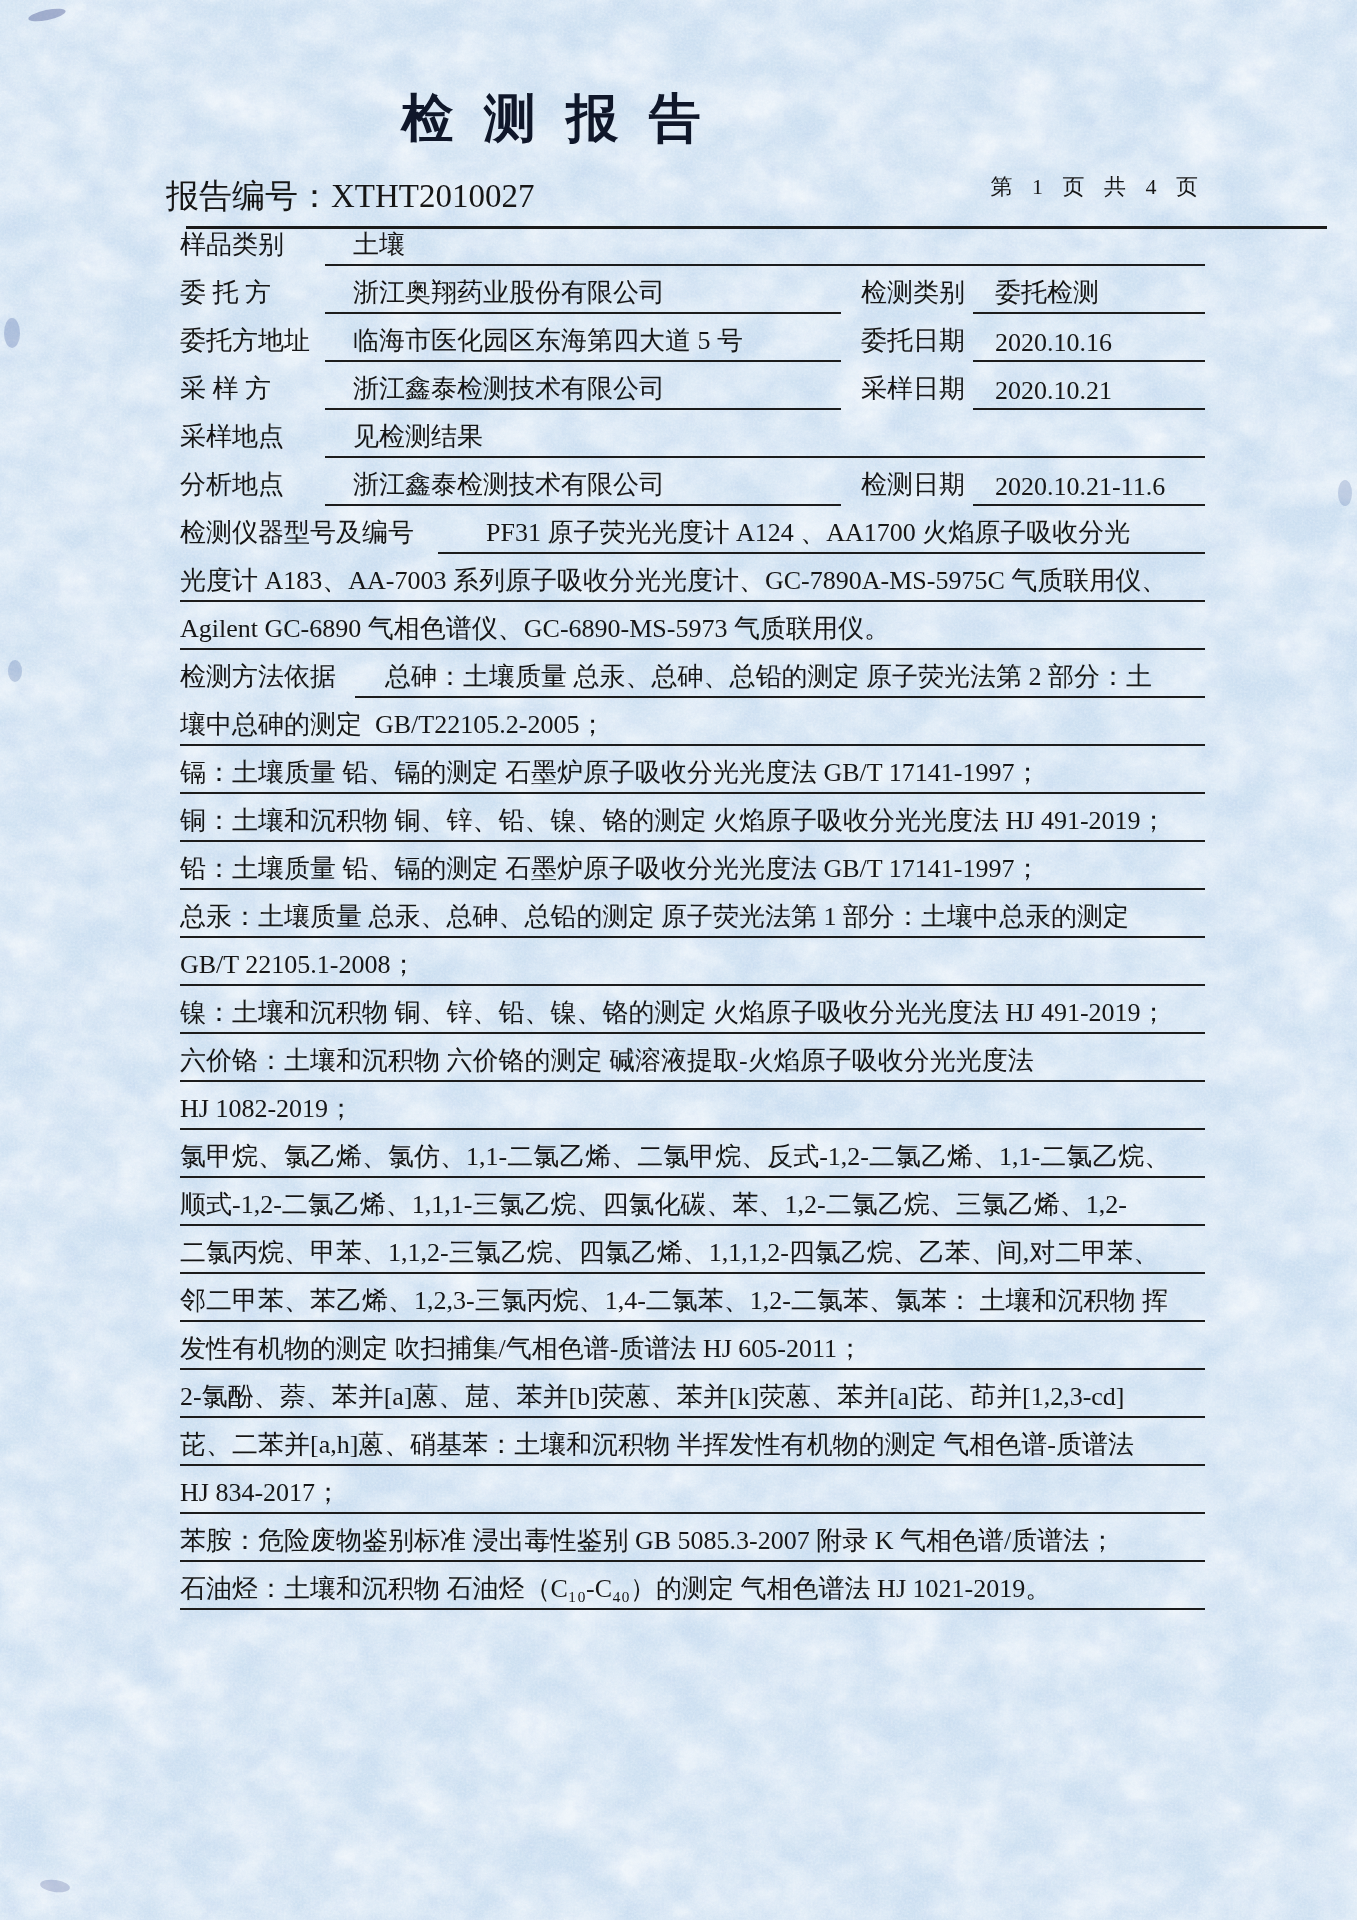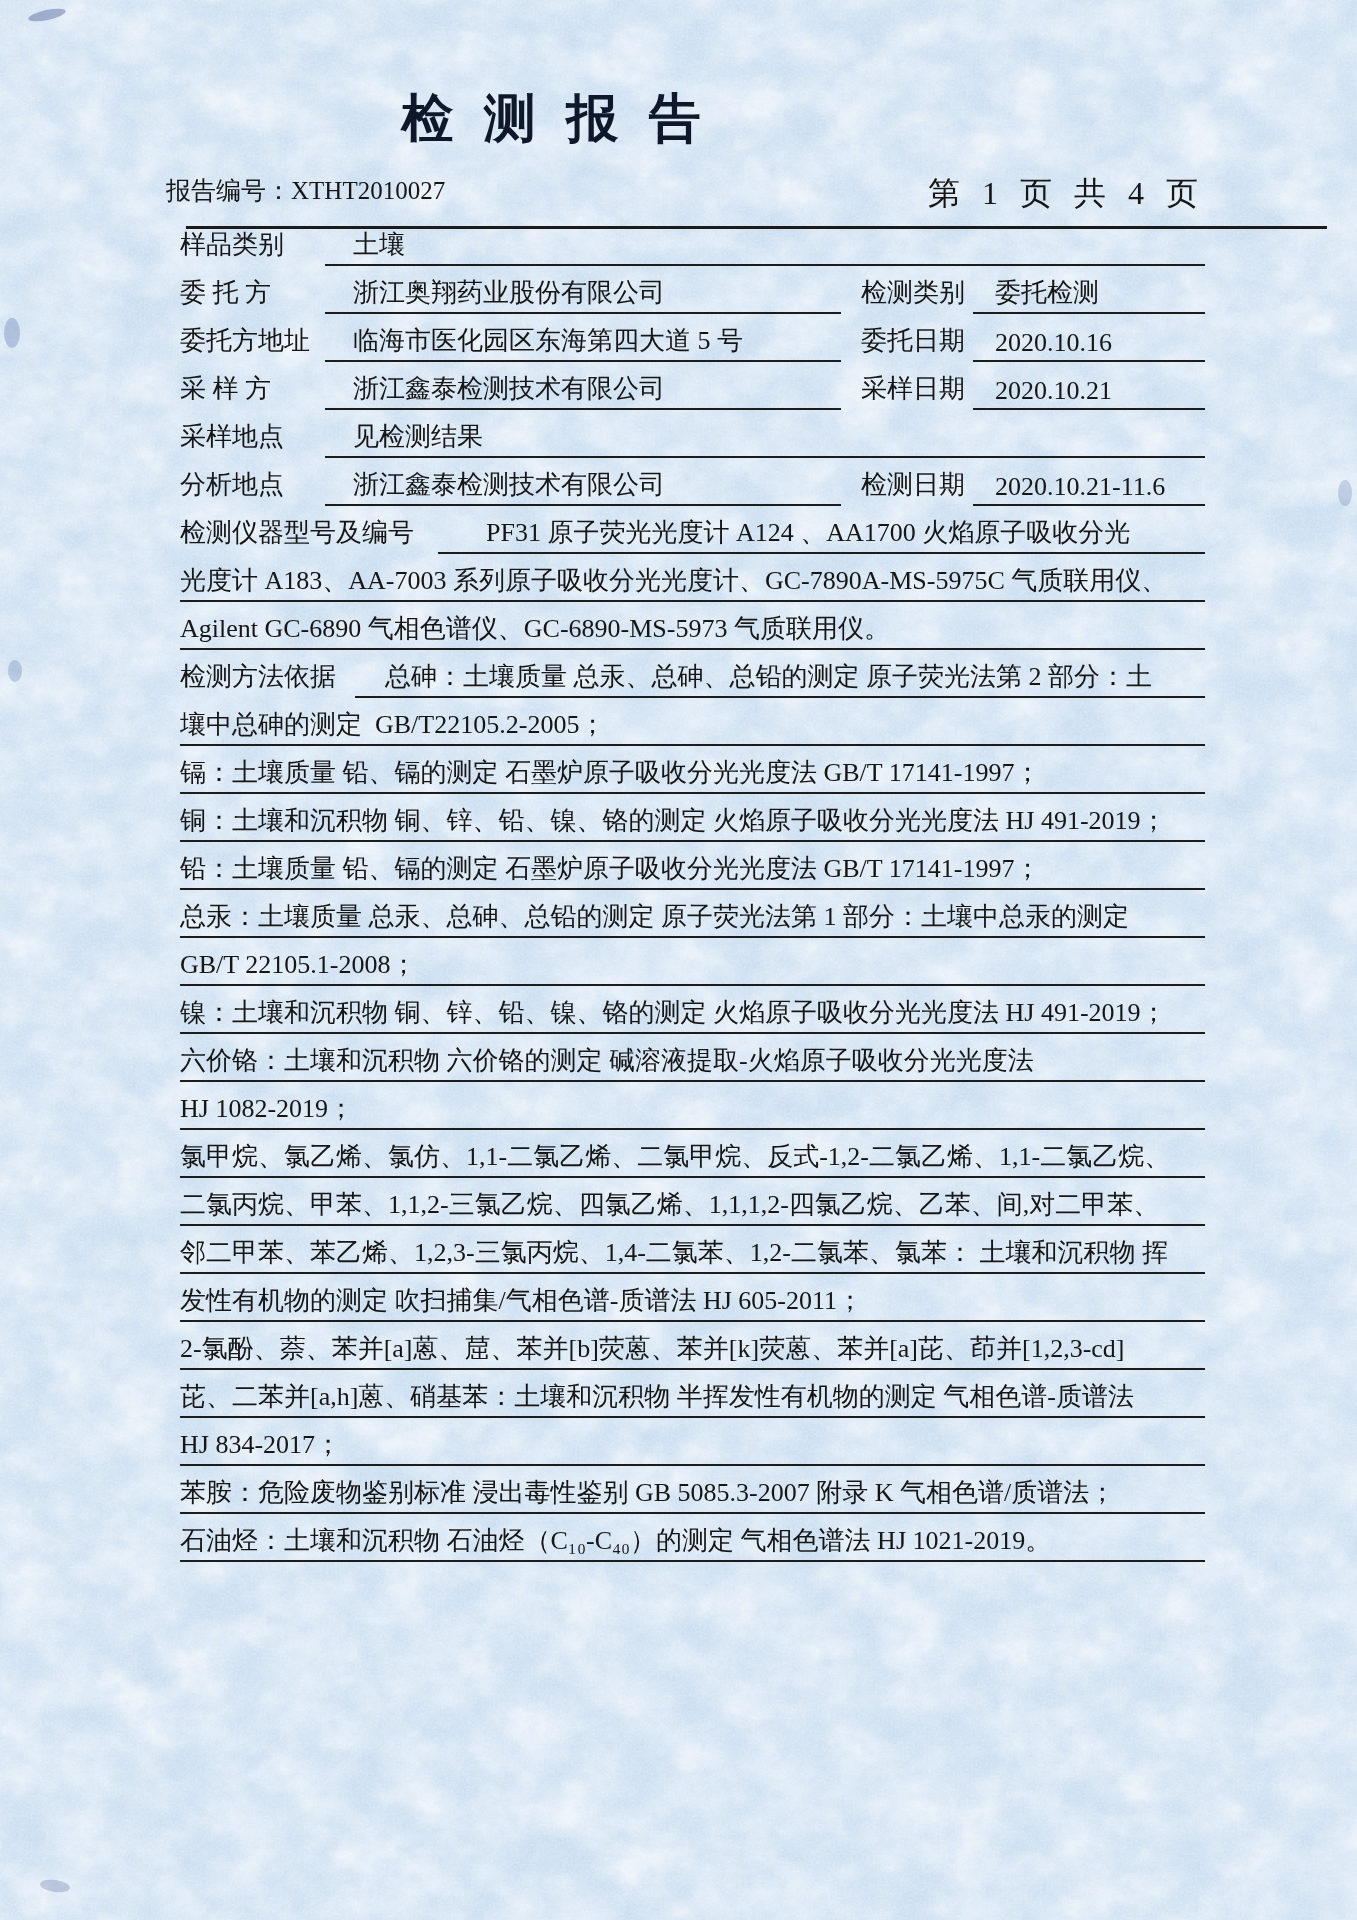--- a/index.html
+++ b/index.html
@@ -41,29 +41,29 @@
     font-weight: 700;
     font-size: 52px;
     letter-spacing: 8px;
     color: #0f172a;
   }
 
   .report-no {
     position: absolute;
     top: 174px;
     left: 166px;
-    font-size: 25px;
+    font-size: 33px;
     white-space: pre;
   }
 
   .pagination {
     position: absolute;
     top: 172px;
     right: 152px;
-    font-size: 32px;
+    font-size: 22px;
     letter-spacing: 7px;
     white-space: pre;
   }
 
   .divider {
     position: absolute;
     top: 226px;
     left: 186px;
     right: 30px;
     height: 3px;
@@ -228,20 +228,23 @@
       <div class="row">
           <span class="val fill">六价铬：土壤和沉积物 六价铬的测定 碱溶液提取-火焰原子吸收分光光度法</span>
         </div>
       <div class="row">
           <span class="val fill">HJ 1082-2019；</span>
         </div>
       <div class="row">
           <span class="val fill">氯甲烷、氯乙烯、氯仿、1,1-二氯乙烯、二氯甲烷、反式-1,2-二氯乙烯、1,1-二氯乙烷、</span>
         </div>
       <div class="row">
+          <span class="val fill">顺式-1,2-二氯乙烯、1,1,1-三氯乙烷、四氯化碳、苯、1,2-二氯乙烷、三氯乙烯、1,2-</span>
+        </div>
+      <div class="row">
           <span class="val fill">二氯丙烷、甲苯、1,1,2-三氯乙烷、四氯乙烯、1,1,1,2-四氯乙烷、乙苯、间,对二甲苯、</span>
         </div>
       <div class="row">
           <span class="val fill">邻二甲苯、苯乙烯、1,2,3-三氯丙烷、1,4-二氯苯、1,2-二氯苯、氯苯： 土壤和沉积物 挥</span>
         </div>
       <div class="row">
           <span class="val fill">发性有机物的测定 吹扫捕集/气相色谱-质谱法 HJ 605-2011；</span>
         </div>
       <div class="row">
           <span class="val fill">2-氯酚、萘、苯并[a]蒽、䓛、苯并[b]荧蒽、苯并[k]荧蒽、苯并[a]芘、茚并[1,2,3-cd]</span>

